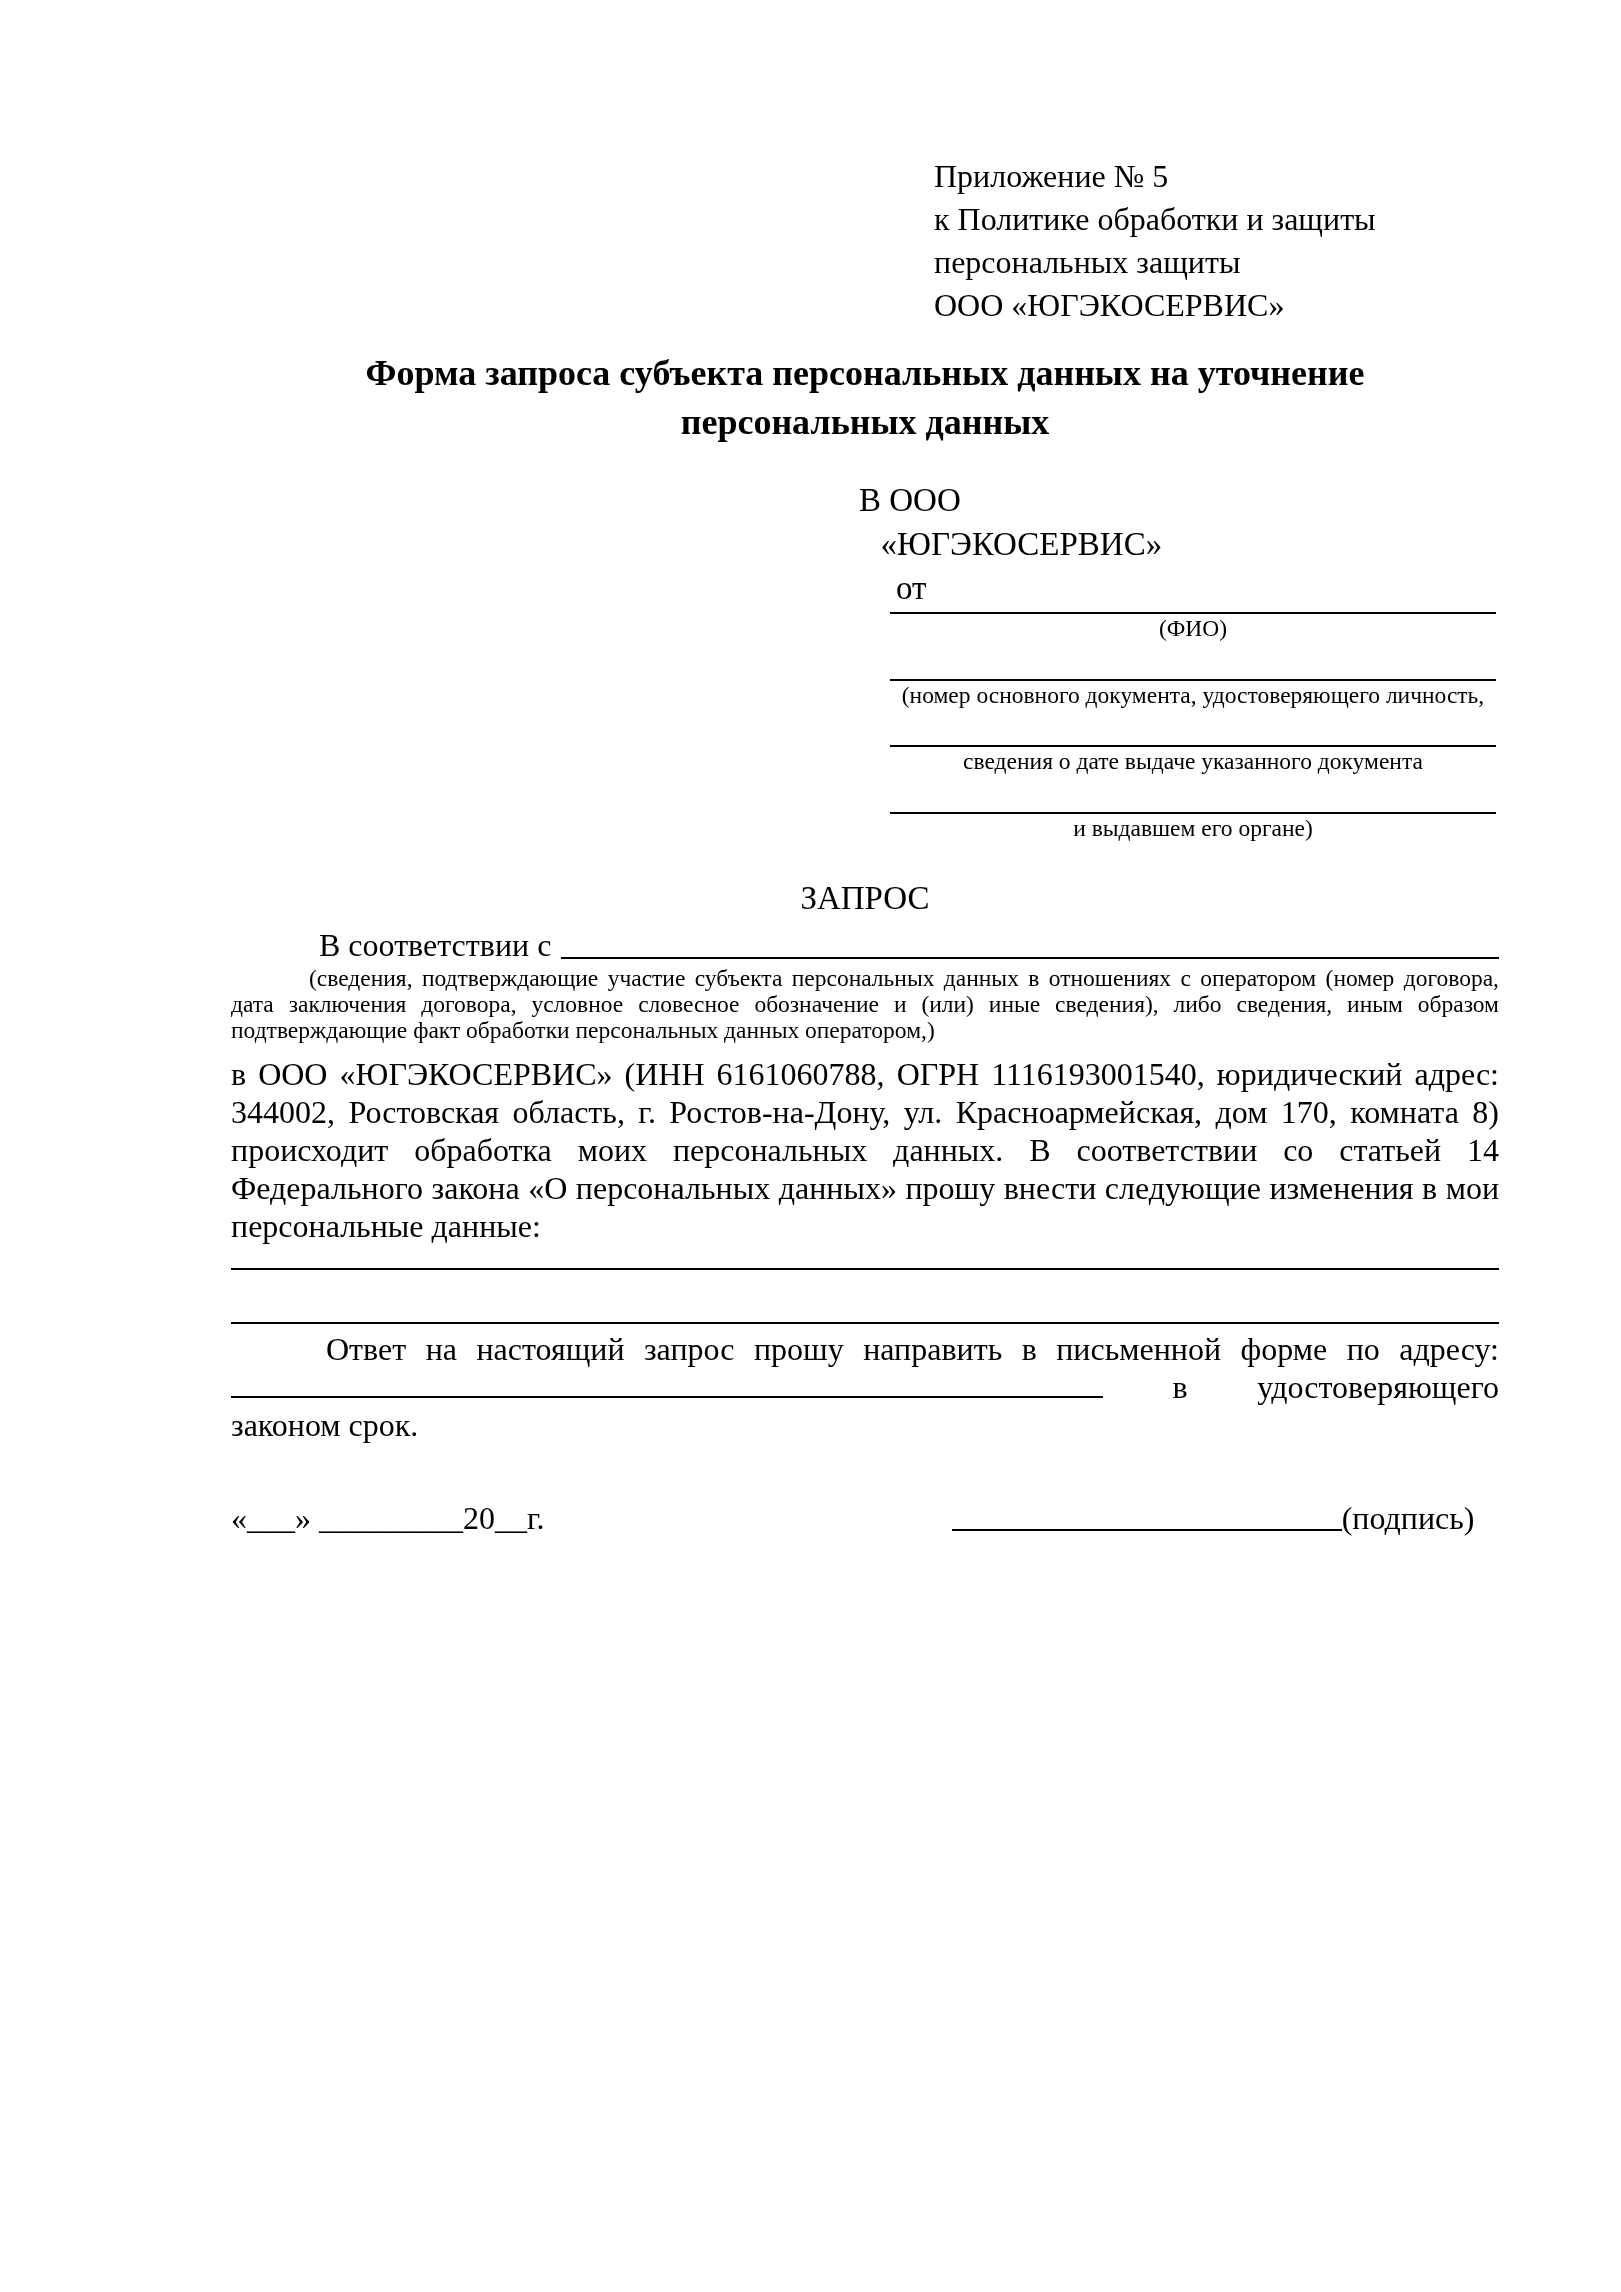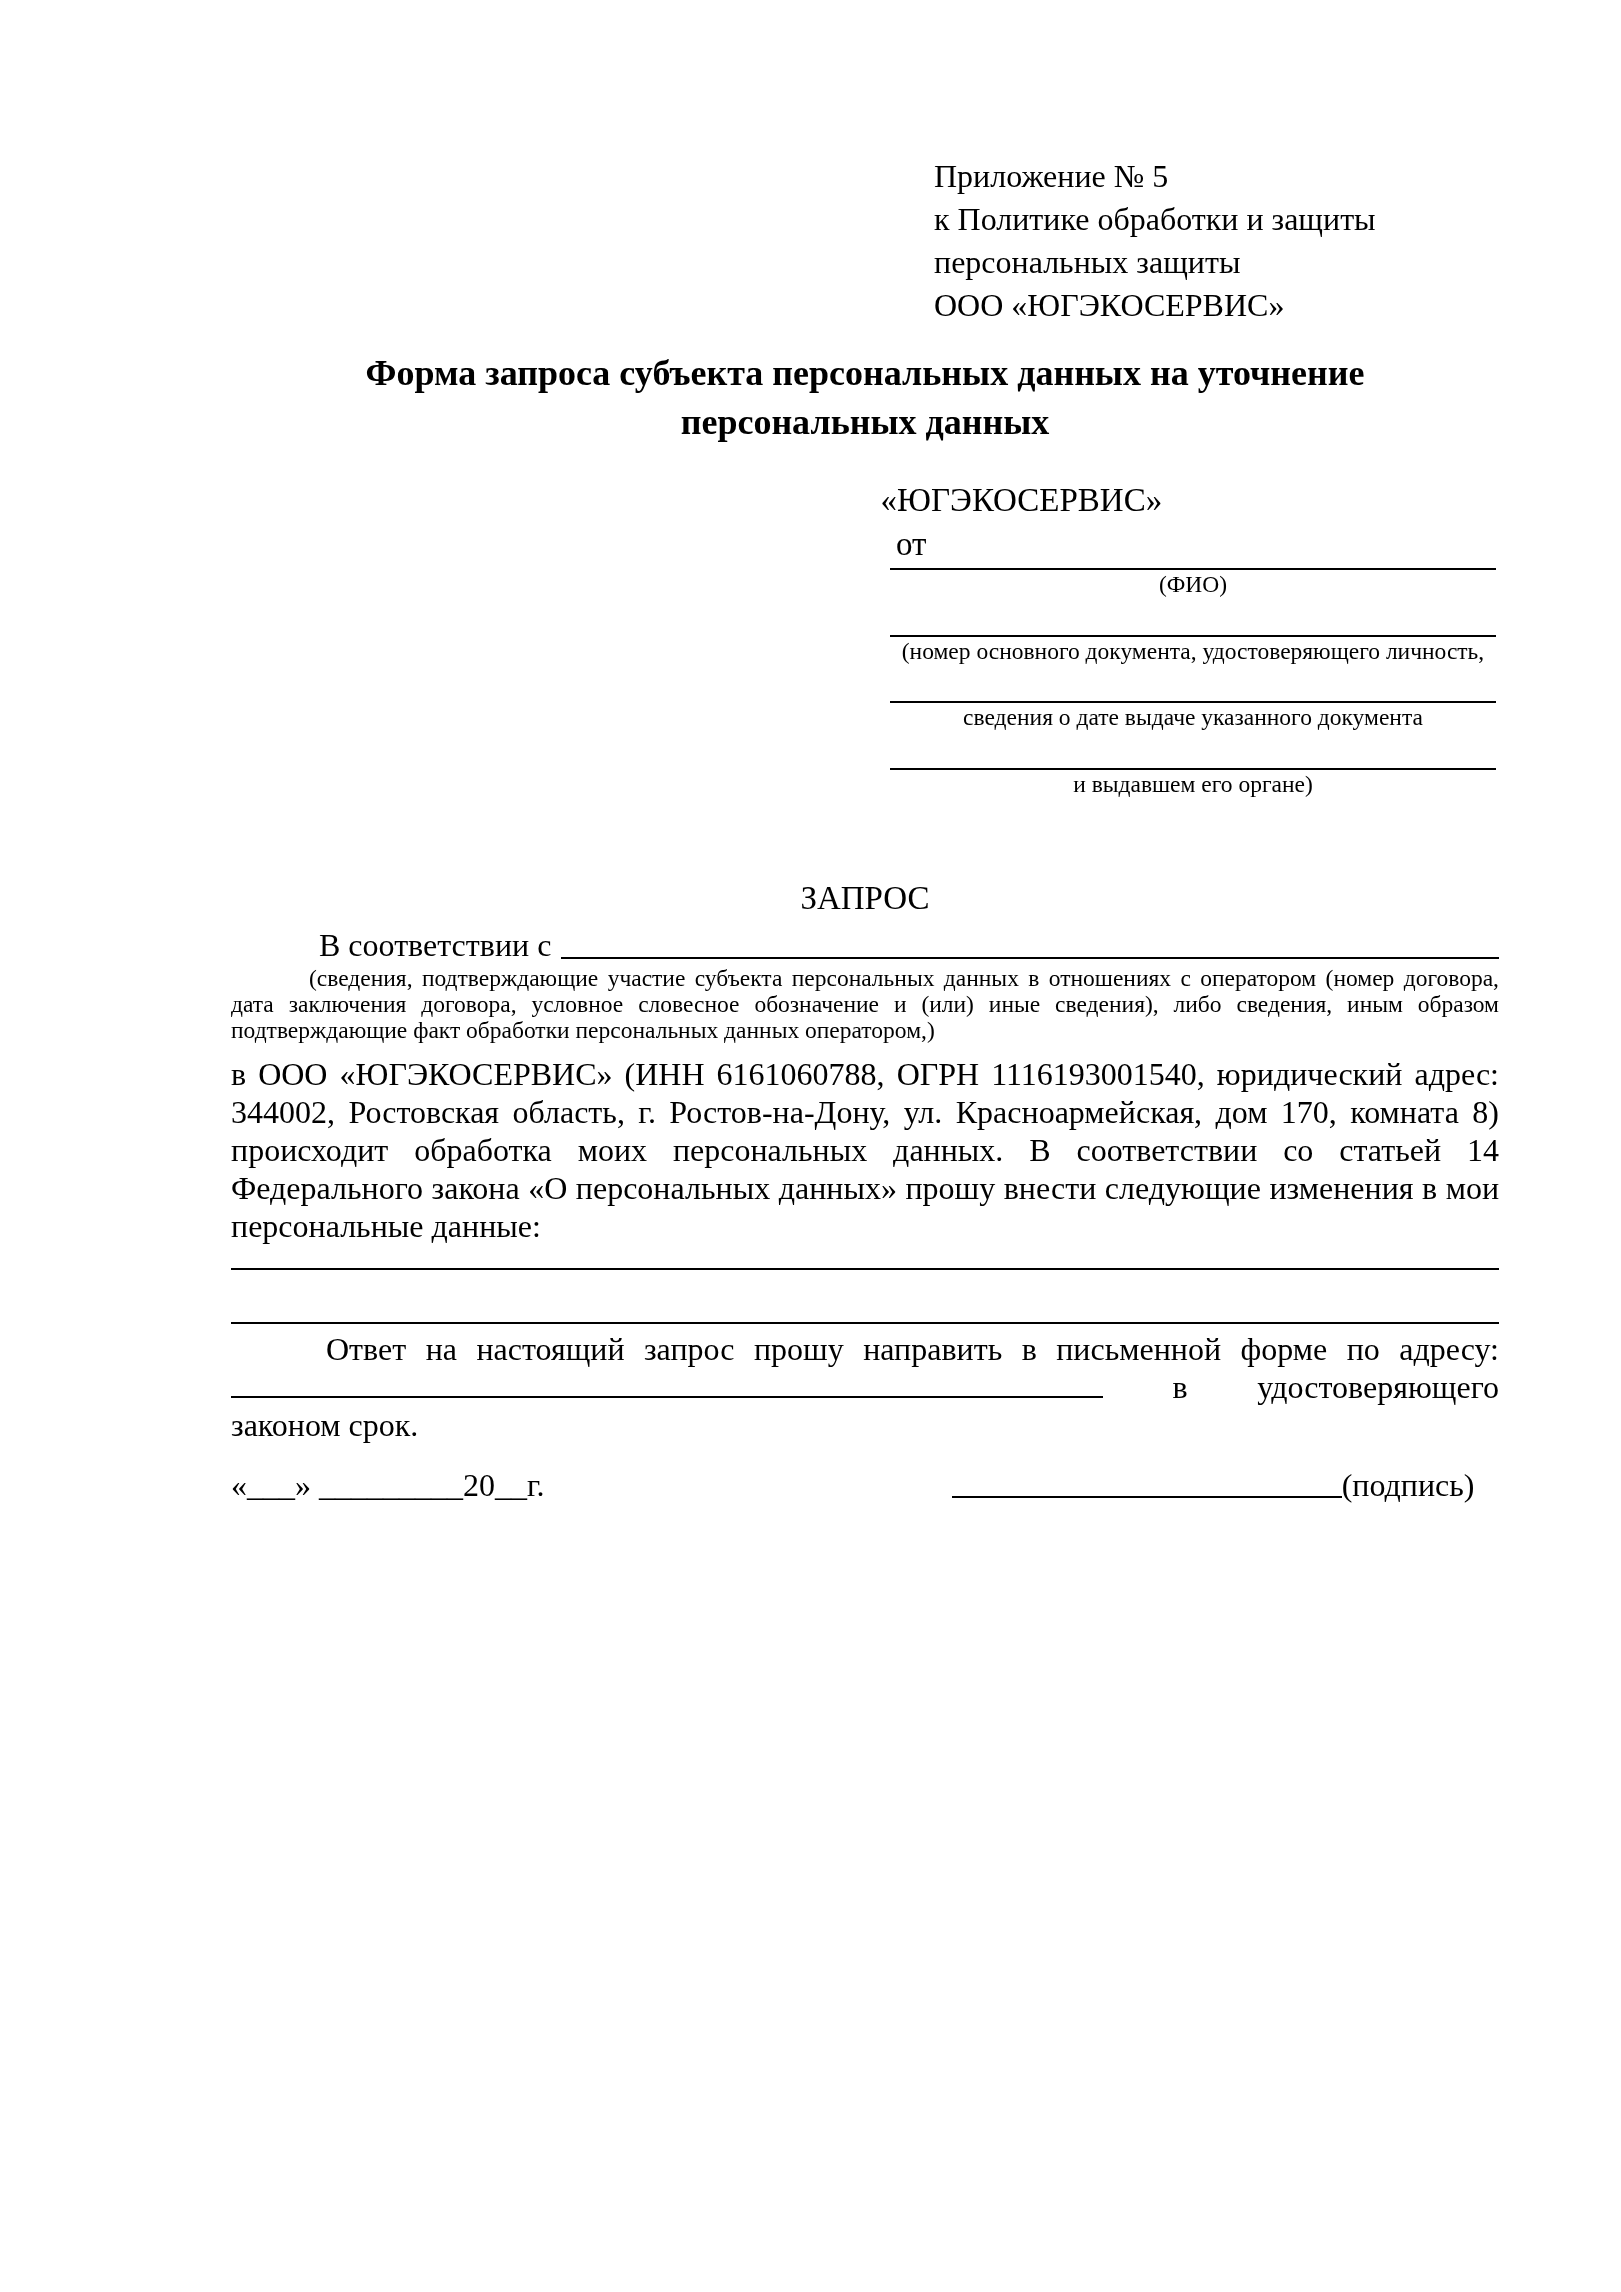--- a/index.html
+++ b/index.html
@@ -123,21 +123,21 @@
   .reply-par .lead { }
   .reply-indent { display: inline-block; width: 95px; }
   .reply-fill {
     display: inline-block;
     width: 872px;
     border-bottom: 2.9px solid #000;
   }
   .nowrap { white-space: nowrap; }
 
   .datesign-row {
-    margin-top: 22px;
+    margin-top: 55px;
     display: flex;
     justify-content: space-between;
     align-items: flex-end;
   }
   .date-part { white-space: nowrap; }
   .sign-part {
     display: flex;
     align-items: flex-end;
     margin-right: 24.5px;
     white-space: nowrap;
@@ -159,20 +159,21 @@
     <div>к Политике обработки и защиты персональных защиты</div>
     <div>ООО «ЮГЭКОСЕРВИС»</div>
   </div>
 
   <div class="doc-title">
     <div>Форма запроса субъекта персональных данных на уточнение</div>
     <div>персональных данных</div>
   </div>
 
   <div class="addressee">
+    <div>В ООО</div>
     <div class="addr-l2">«ЮГЭКОСЕРВИС»</div>
     <div class="addr-l3">от</div>
 
     <div class="write-row">
       <div class="write-line"></div>
       <div class="write-caption">(ФИО)</div>
     </div>
     <div class="write-row">
       <div class="write-line gap"></div>
       <div class="write-caption">(номер основного документа, удостоверяющего личность,</div>

